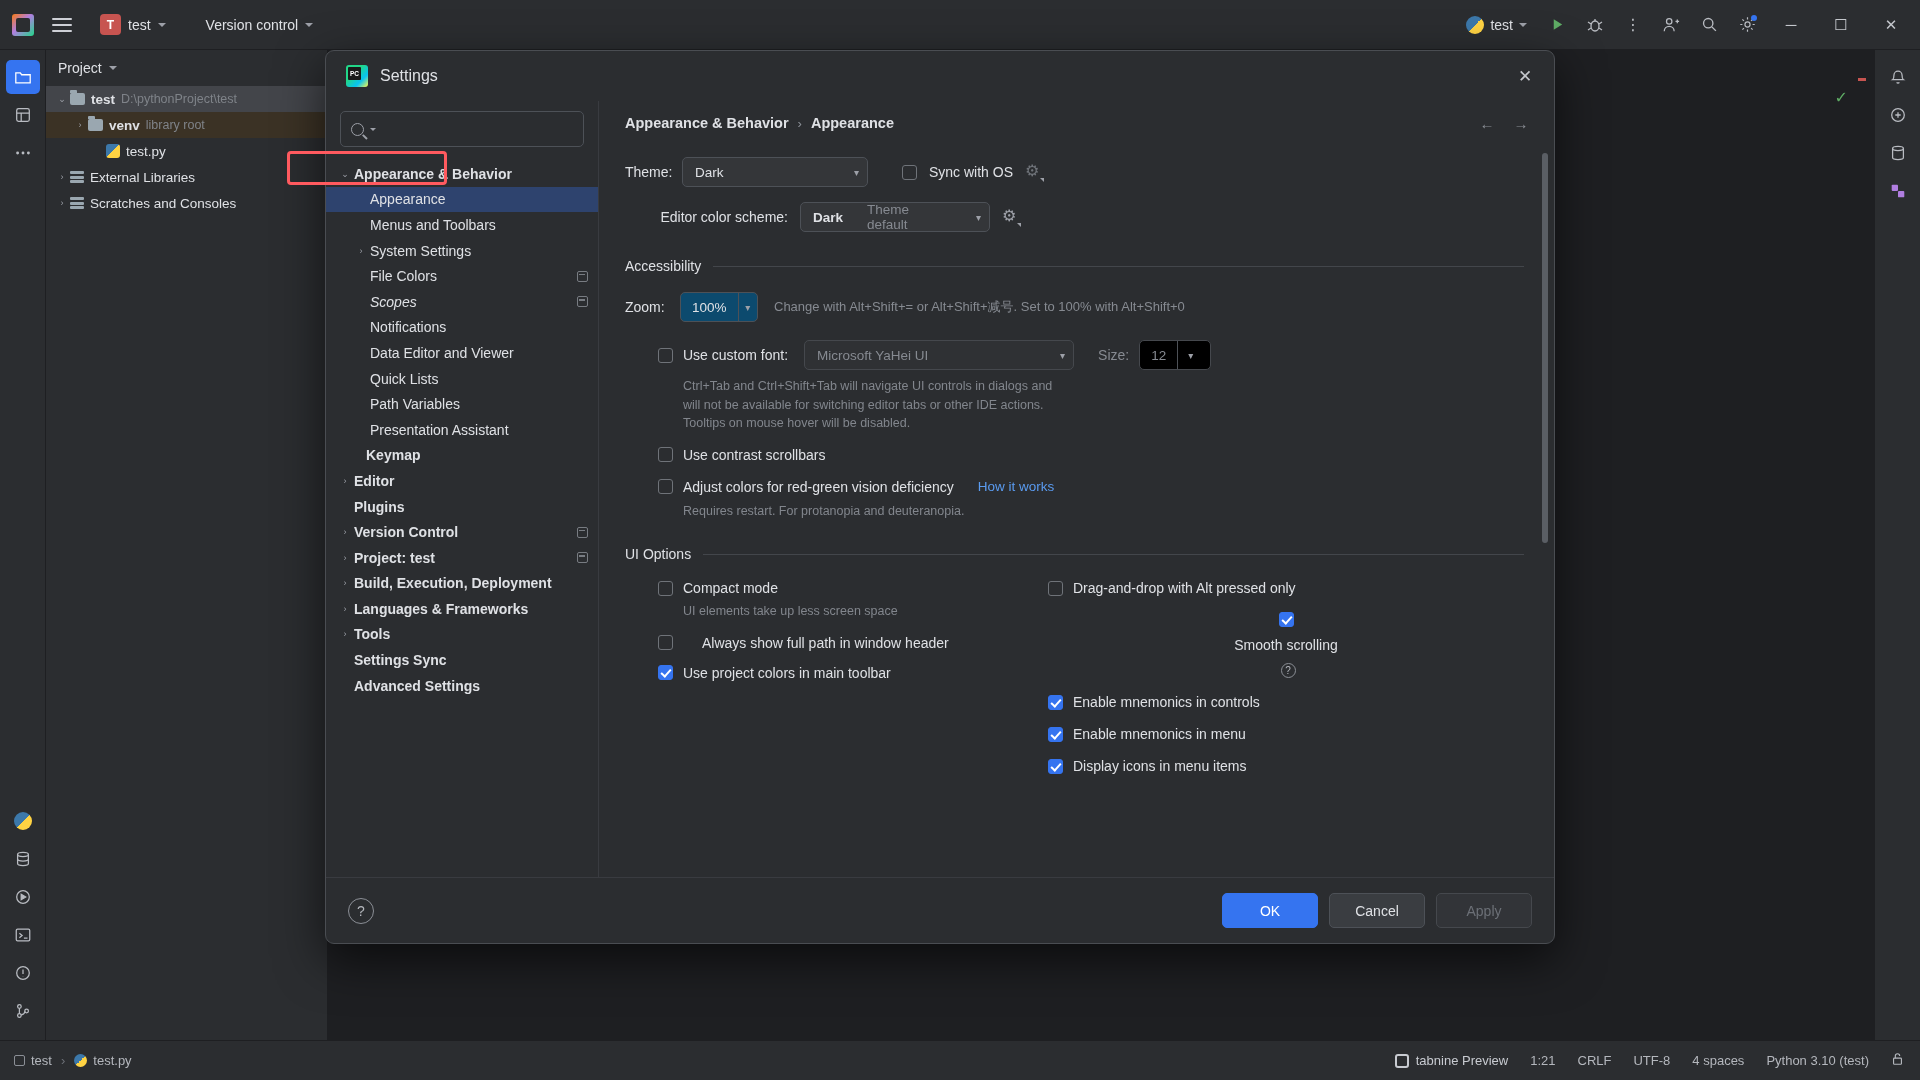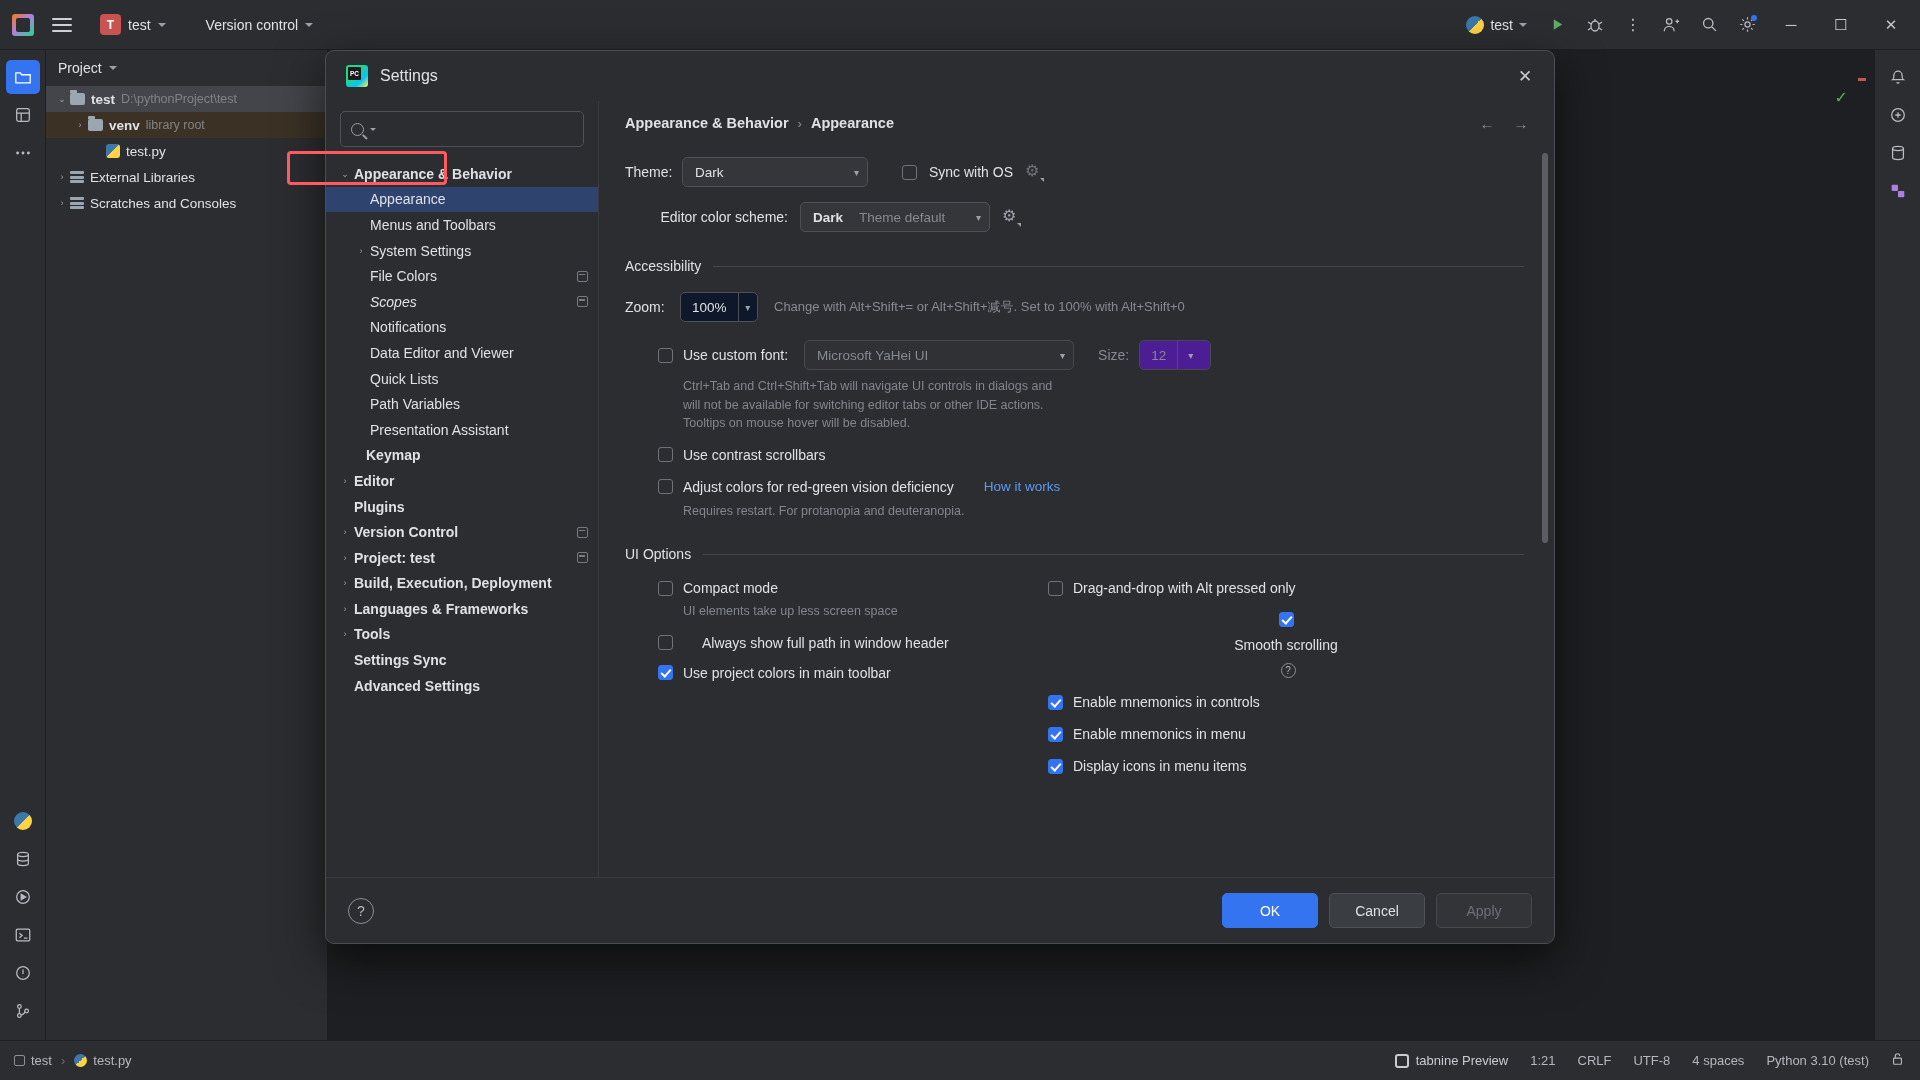--- a/index.html
+++ b/index.html
@@ -167,21 +167,21 @@
            color: #8b8f96; font-size: 15px; cursor: pointer; border-radius: 4px; }
 
   .content { flex: 1; overflow: hidden; padding: 4px 30px 0 26px; position: relative; }
 
   .row { display: flex; align-items: center; }
   .lbl { font-size: 14px; color: #dfe1e5; }
   .lbl-dim { font-size: 13px; color: #868a91; }
 
   .combo {
     height: 30px; border: 1px solid #4d5157; border-radius: 5px; background: #343639;
-    display: flex; align-items: center; padding: 0 8px 0 12px; cursor: pointer; gap: 16px;
+    display: flex; align-items: center; padding: 0 8px 0 12px; cursor: pointer; gap: 24px;
   }
   .combo .cval { font-size: 13.5px; color: #dfe1e5; white-space: nowrap; }
   .combo .cval-dim { font-size: 13.5px; color: #868a91; }
   .combo .cb-caret { margin-left: auto; color: #9da0a8; font-size: 10px; }
   .combo.disabled { background: #2f3134; border-color: #45484d; }
 
   .gear { width: 17px; height: 17px; position: relative; cursor: pointer; flex: none; }
   .gear::before {
     content: "\2699"; position: absolute; left: 0; top: -3px; font-size: 16px; color: #9da0a8;
   }
@@ -202,27 +202,27 @@
   .cb-label { font-size: 14px; color: #dfe1e5; cursor: default; }
 
   .sec-head { display: flex; align-items: center; gap: 12px; }
   .sec-title { font-size: 14px; color: #dfe1e5; white-space: nowrap; }
   .sec-line { flex: 1; height: 1px; background: #43464b; }
 
   .desc { font-size: 12.5px; color: #82868d; line-height: 1.48; }
   .link { font-size: 13.5px; color: #5a9bf0; cursor: pointer; }
 
   .spinner {
-    height: 30px; border: 1px solid #4d5157; border-radius: 5px; background: #0f172a;
+    height: 30px; border: 1px solid #4d5157; border-radius: 5px; background: #0c4a6e;
     display: flex; align-items: stretch; overflow: hidden;
   }
   .spinner .sv { display: flex; align-items: center; padding: 0 11px; font-size: 13.5px; color: #dfe1e5; }
   .spinner .sbtn { width: 26px; border-left: 1px solid #4d5157; display: flex; align-items: center;
                    justify-content: center; color: #9da0a8; font-size: 10px; cursor: pointer; }
-  .spinner.dim { background: #4c1d95; border-color: #45484d; }
+  .spinner.dim { background: #000000; border-color: #45484d; }
   .spinner.dim .sv { color: #868a91; }
 
   .vscroll {
     position: absolute; right: 6px; top: 8px; width: 6px; height: 390px;
     background: #5a5e64; border-radius: 3px;
   }
 
   .dlg-foot {
     height: 66px; display: flex; align-items: center; padding: 0 22px; gap: 12px; flex: none;
     border-top: 1px solid #393b40;
@@ -616,21 +616,21 @@
           <div class="desc" style="margin-top:7px;padding-left:58px;max-width:440px">Ctrl+Tab and Ctrl+Shift+Tab will navigate UI controls in dialogs and will not be available for switching editor tabs or other IDE actions. Tooltips on mouse hover will be disabled.</div>
 
           <div class="row" style="margin-top:14px;gap:10px;padding-left:33px">
             <span class="cbx"></span>
             <span class="cb-label">Use contrast scrollbars</span>
           </div>
 
           <div class="row" style="margin-top:16px;gap:10px;padding-left:33px">
             <span class="cbx"></span>
             <span class="cb-label">Adjust colors for red-green vision deficiency</span>
-            <span class="link" style="margin-left:20px">How it works</span>
+            <span class="link" style="margin-left:14px">How it works</span>
           </div>
           <div class="desc" style="margin-top:7px;padding-left:58px">Requires restart. For protanopia and deuteranopia.</div>
 
           <div class="sec-head" style="margin-top:26px">
             <span class="sec-title">UI Options</span>
             <span class="sec-line"></span>
           </div>
 
           <div style="display:flex;margin-top:18px">
             <div style="width:400px;padding-left:33px" id="ui-left-col">

